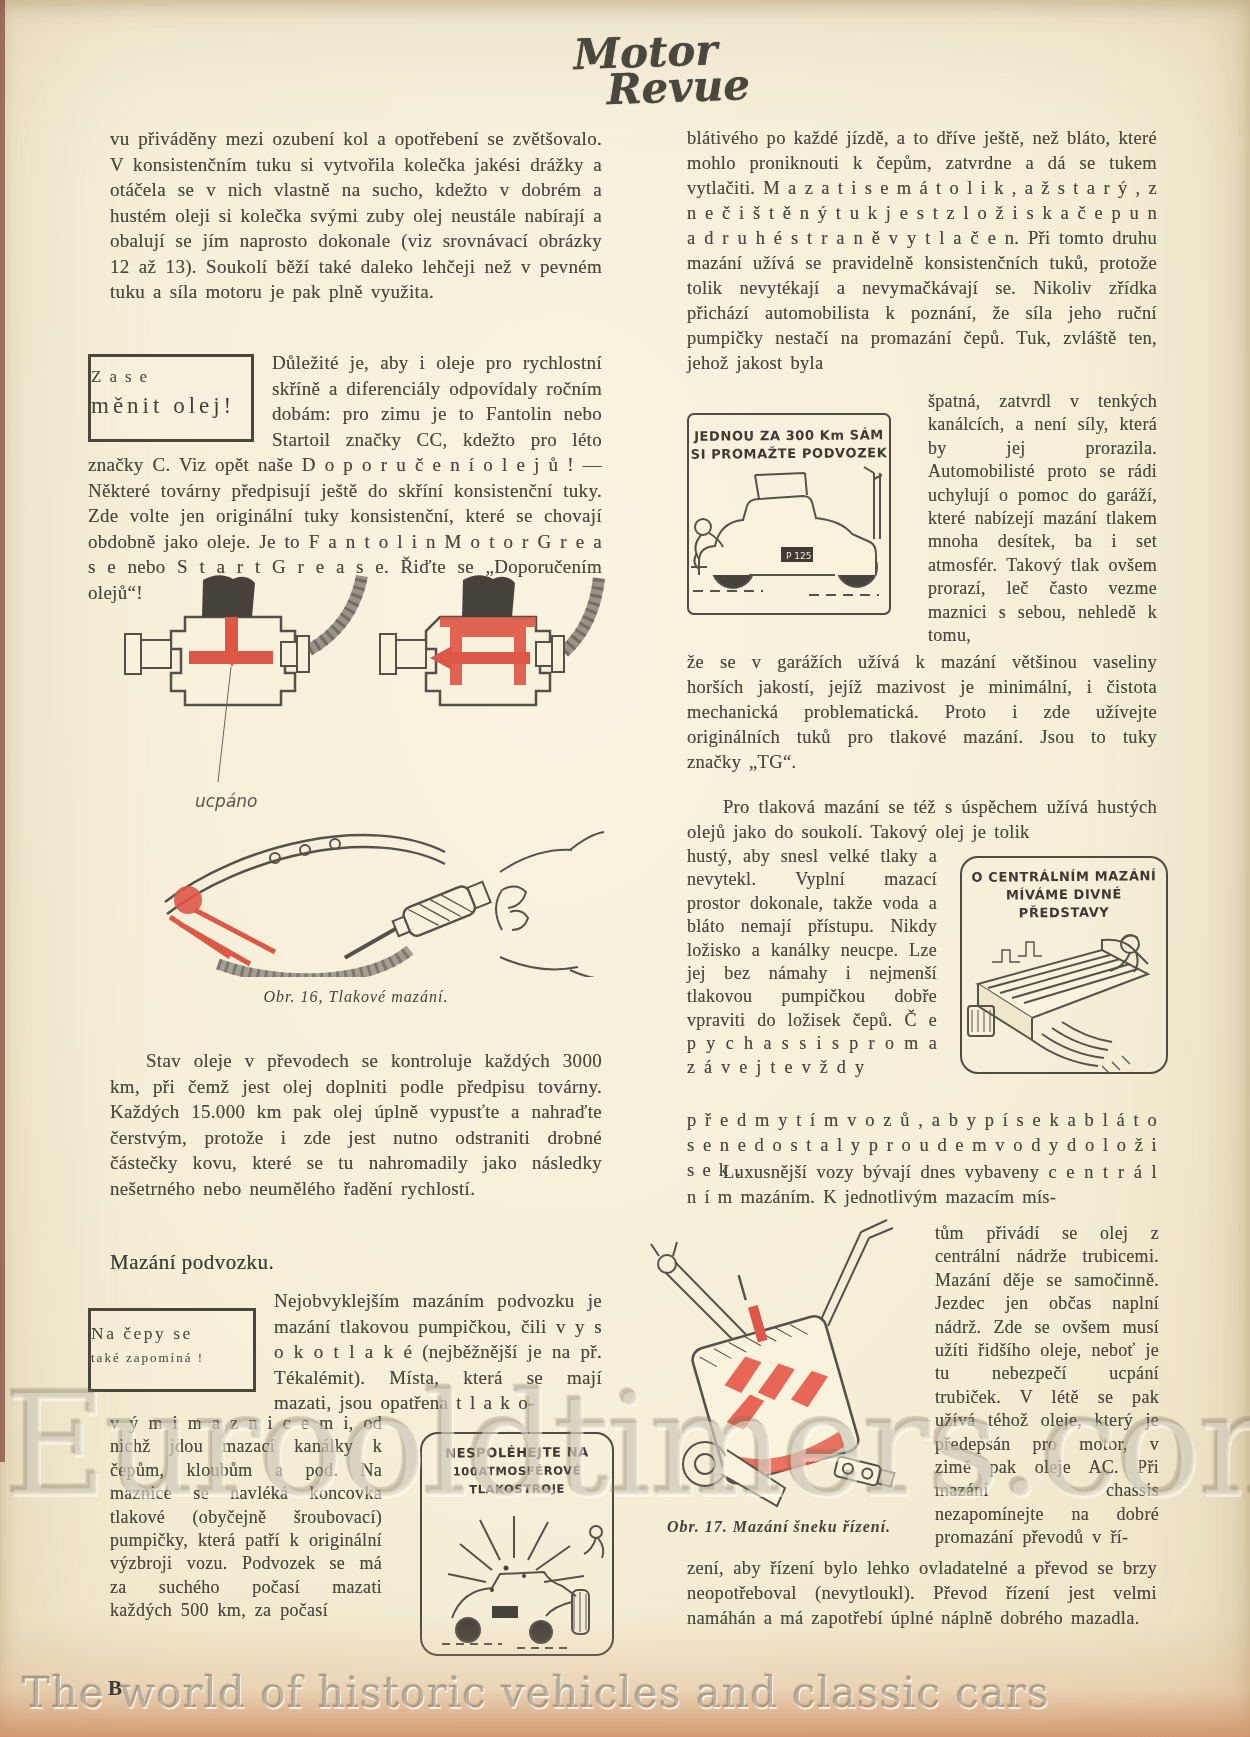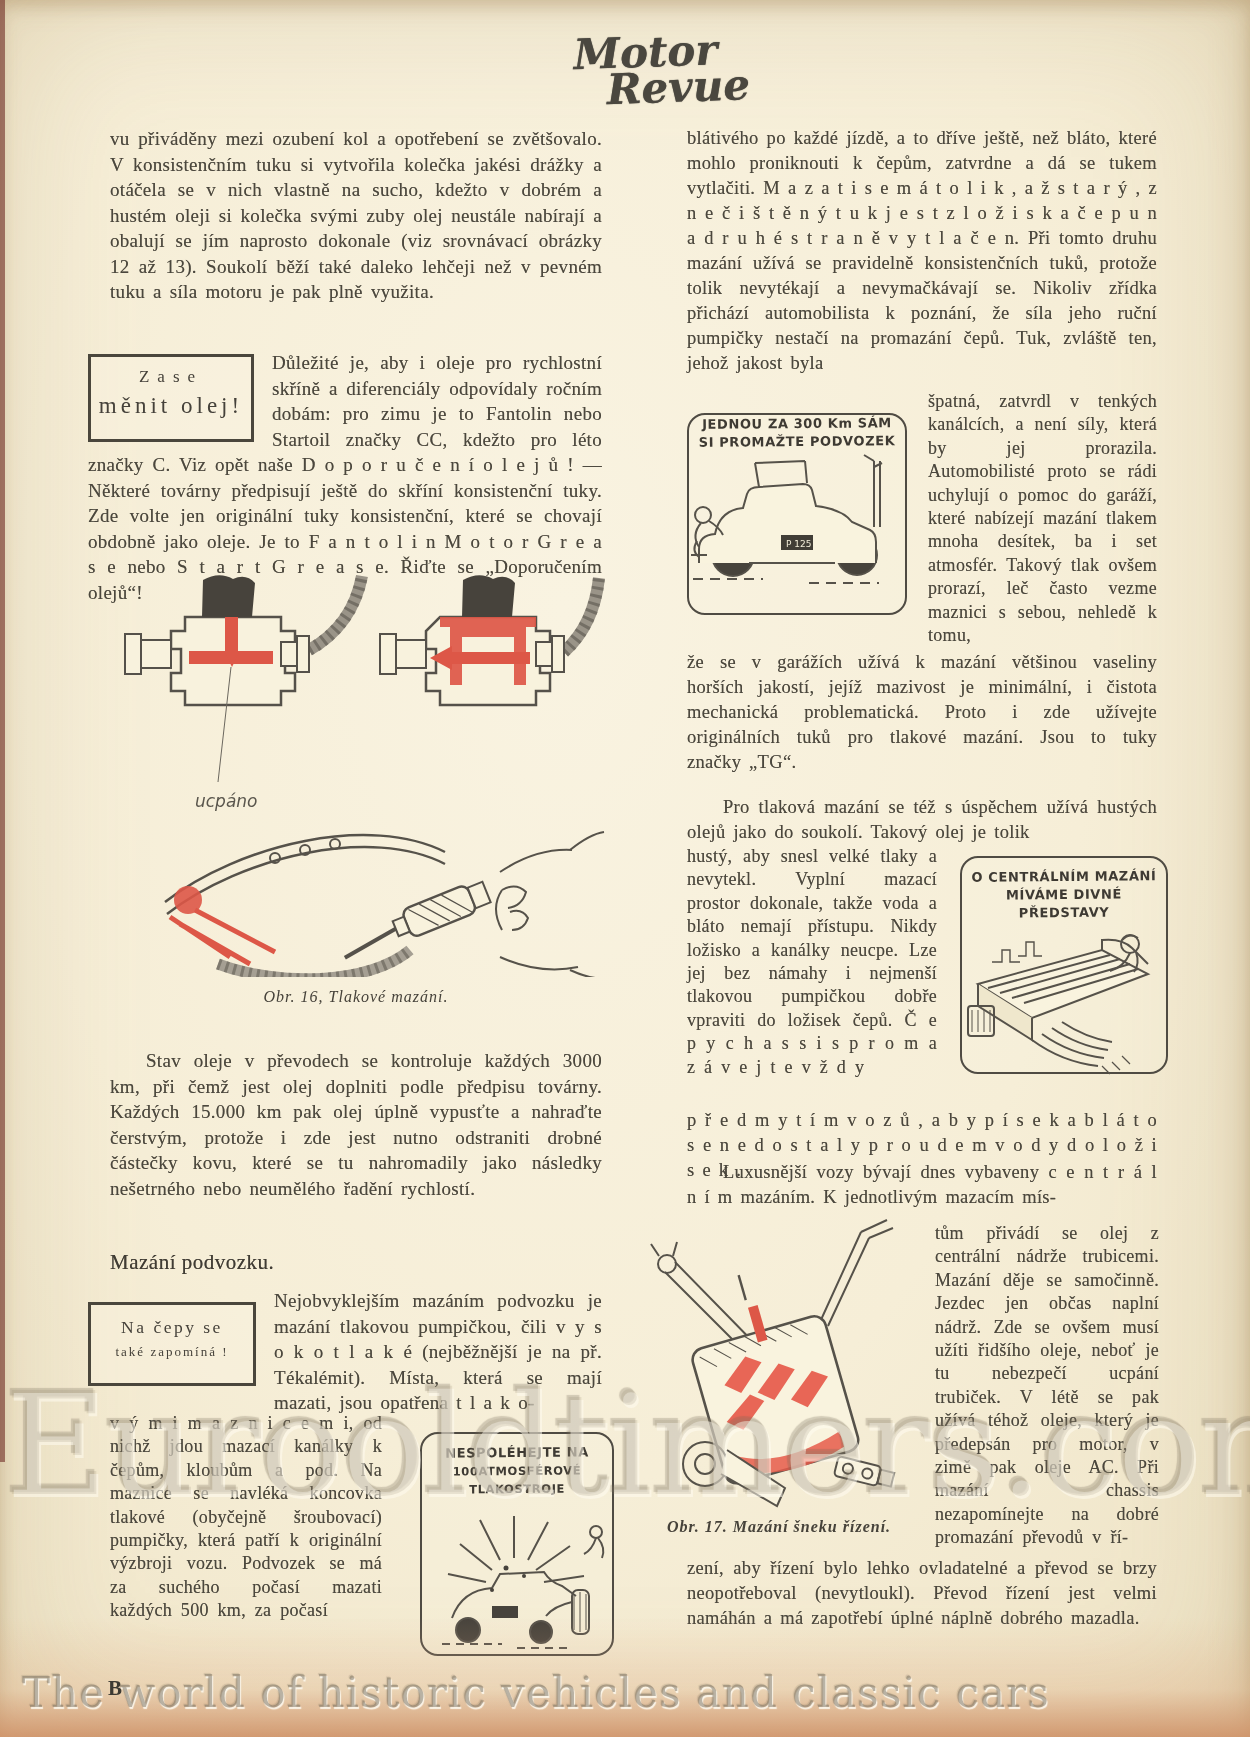--- a/index.html
+++ b/index.html
@@ -11,21 +11,21 @@
   }
   .abs{position:absolute;}
   .body-text{
     font-size:19px;line-height:25.5px;text-align:justify;color:#4b473d;
     letter-spacing:0.3px;word-spacing:3px;text-shadow:0 0 0.5px rgba(75,71,61,0.55);
   }
   .body-sm{font-size:18.5px;line-height:25px;}
   .narrow{font-size:18px;line-height:23.4px;word-spacing:4px;}
   .indent{text-indent:36px;}
   .note-box{
-    float:left;border:3px solid #4a463c;text-align:center;color:#45413a;
+    float:left;border:3px solid #4a463c;text-align:left;color:#45413a;
     background:rgba(249,243,224,0.4);
   }
   .note-box .l1{font-size:17px;letter-spacing:8px;padding-top:10px;}
   .note-box .l2{font-size:23px;letter-spacing:4px;padding-top:6px;}
   .note-box2 .l1{letter-spacing:2.5px;font-size:17.5px;}
   .note-box2 .l2{letter-spacing:2px;font-size:13px;}
   .heading{font-size:21px;font-weight:normal;color:#403c34;letter-spacing:0.5px;text-shadow:0 0 0.6px rgba(64,60,52,0.7);}
   .caption{font-size:16px;font-style:italic;text-align:center;color:#46423a;letter-spacing:1px;}
   .logo{
     font-family:"DejaVu Serif", serif;font-style:italic;font-weight:bold;color:#4a473f;
@@ -141,21 +141,21 @@
     </g>
   </svg>
 
   <div class="abs caption" style="left:110px;top:988px;width:492px;">Obr. 16, Tlakové mazání.</div>
 
   <p class="abs body-text indent" style="left:110px;top:1048px;width:492px;">Stav oleje v převodech se kontroluje každých 3000 km, při čemž jest olej doplniti podle předpisu továrny. Každých 15.000 km pak olej úplně vypusťte a nahraďte čerstvým, protože i zde jest nutno odstraniti drobné částečky kovu, které se tu nahromadily jako následky nešetrného nebo neumělého řadění rychlostí.</p>
 
   <div class="abs heading" style="left:110px;top:1250px;">Mazání podvozku.</div>
 
   <div class="abs" style="left:88px;top:1288px;width:514px;">
-    <div class="note-box note-box2" style="width:162px;height:78px;margin:14px 18px 6px 0;">
+    <div class="note-box note-box2" style="width:162px;height:78px;margin:20px 18px 6px 0;">
       <div class="l1" style="padding-top:12px;">Na čepy se</div>
       <div class="l2">také zapomíná !</div>
     </div>
     <p class="body-text">Nejobvyklejším mazáním podvozku je mazání tlakovou pumpičkou, čili v y s o k o t l a k é  (nejběžnější je na př. Tékalémit). Místa, která se mají mazati, jsou opatřena t l a k o-</p>
   </div>
 
   <p class="abs body-text narrow" style="left:110px;top:1412px;width:272px;">v ý m i  m a z n i c e m i,  od nichž jdou mazací kanálky k čepům, kloubům a pod. Na maznice se navléká koncovka tlakové (obyčejně šroubovací) pumpičky, která patří k originální výzbroji vozu. Podvozek se má za suchého počasí mazati každých 500 km, za počasí</p>
 
   <div class="abs cartoon" style="left:420px;top:1432px;width:194px;height:224px;padding-top:10px;">
     <div class="cartoon-caption">NESPOLÉHEJTE NA</div>
@@ -175,21 +175,21 @@
         <circle cx="102" cy="78" r="2" fill="#47433c" stroke="none"></circle>
         <circle cx="70" cy="92" r="2" fill="#47433c" stroke="none"></circle>
         <circle cx="174" cy="34" r="6"></circle>
         <path d="M174,40 q-4,12 -12,16 M176,40 q8,10 4,20"></path>
       </g>
     </svg>
   </div>
 
   <p class="abs body-text body-sm" style="left:687px;top:126px;width:470px;">blátivého po každé jízdě, a to dříve ještě, než bláto, které mohlo proniknouti k čepům, zatvrdne a dá se tukem vytlačiti. M a z a t i  s e  m á  t o l i k ,  a ž  s t a r ý ,  z n e č i š t ě n ý  t u k  j e s t  z  l o ž i s k a  č e p u  n a  d r u h é  s t r a n ě  v y t l a č e n.  Při tomto druhu mazání užívá se pravidelně konsistenčních tuků, protože tolik nevytékají a nevymačkávají se. Nikoliv zřídka přichází automobilista k poznání, že síla jeho ruční pumpičky nestačí na promazání čepů. Tuk, zvláště ten, jehož jakost byla</p>
 
-  <div class="abs cartoon" style="left:687px;top:413px;width:220px;height:202px;padding-top:0;">
+  <div class="abs cartoon" style="left:687px;top:413px;width:204px;height:202px;padding-top:12px;border-radius:7px;">
     <div class="cartoon-caption">JEDNOU ZA 300 Km SÁM</div>
     <div class="cartoon-caption">SI PROMAŽTE PODVOZEK</div>
     <svg width="212" height="138" viewBox="0 0 212 138">
       <g class="ink" stroke-width="1.6">
         <path d="M185,10 V76 M191,10 V76 M185,10 l-10,-6 M185,16 l8,-4"></path>
         <circle cx="44" cy="104" r="21" fill="#47433c"></circle>
         <circle cx="44" cy="104" r="7" fill="#f8f2dd" stroke="none"></circle>
         <circle cx="168" cy="104" r="20" fill="#47433c"></circle>
         <circle cx="168" cy="104" r="7" fill="#f8f2dd" stroke="none"></circle>
         <path d="M10,112 v-14 q0,-14 16,-15 q5,-24 28,-26 l4,-14 q2,-7 12,-7 l44,-3 q7,0 9,6 l4,16 q26,3 36,16 l18,8 q6,3 6,12 v21" fill="#f9f3de"></path>

